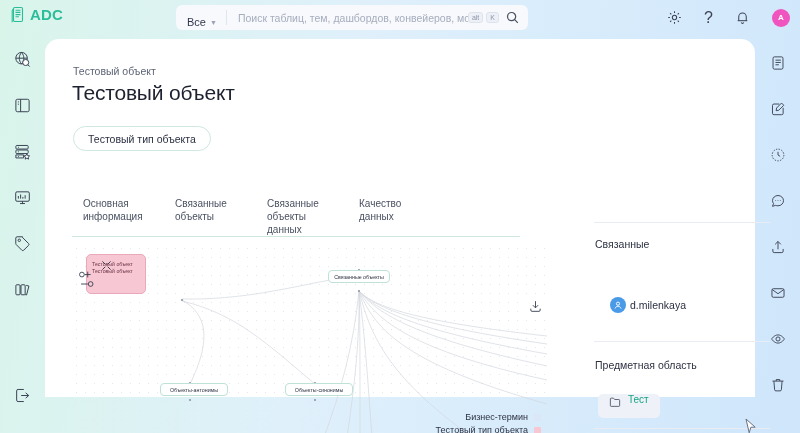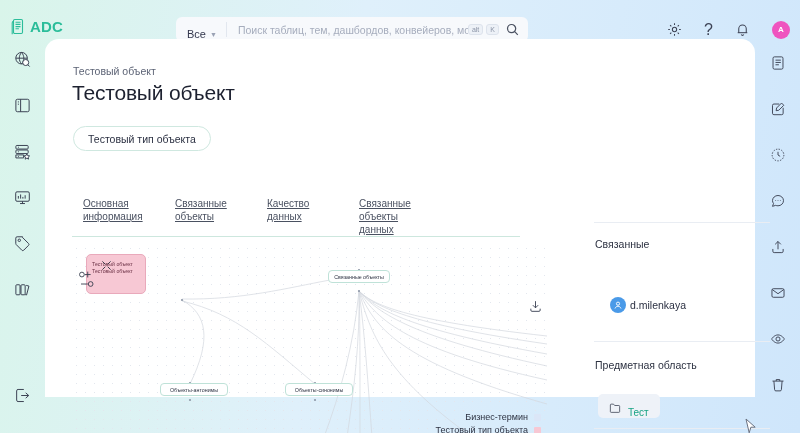--- a/index.html
+++ b/index.html
@@ -12,21 +12,21 @@
   }
   .app {
     position: relative;
     width: 800px; height: 433px;
     background: linear-gradient(100deg,#d9f5ea 0%,#dff0fb 42%,#cfe6fb 100%);
     overflow: hidden;
   }
 
   
   .header {
-    position: absolute; top: 12px; left: 0;
+    position: absolute; top: 0; left: 0;
     width: 800px; height: 29px;
     display: flex; align-items: center;
   }
   .logo {
     display: flex; align-items: center; gap: 2px;
     margin-left: 11px; color: #28b894;
   }
   .logo-text { font-size: 15px; font-weight: 700; letter-spacing: .2px; color: #2bbd9a; }
   .logo-glyph { width: 17px; height: 18px; }
 
@@ -114,21 +114,20 @@
     position: absolute; left: 27px; top: 150px;
     width: 448px; height: 48px;
     display: flex; align-items: flex-start;
     border-bottom: 1px solid #cde7de;
   }
   .tab {
     font-size: 10px; line-height: 13px; color: #4a5161;
     padding: 8px 11px 0 11px;
     height: 48px;
     max-width: 92px;
-    text-decoration: underline;
   }
   .tab.active {
     color: #17a383; font-weight: 700;
     background: #d6f2ea;
     border-radius: 6px 6px 0 0;
     box-shadow: inset 0 -2px 0 #17a383;
   }
 
   
   .graph {
@@ -206,21 +205,21 @@
   }
   .owner-avatar {
     width: 16px; height: 16px; border-radius: 50%;
     background: #4a9ae8; display: flex; align-items: center; justify-content: center;
   }
   .owner-name { font-size: 10.5px; color: #2b3042; }
   .domain-chip {
     position: absolute; left: 48px; top: 355px;
     height: 24px; padding: 0 11px;
     background: #eef2f8; border-radius: 5px;
-    display: flex; align-items: flex-end; gap: 7px;
+    display: flex; align-items: flex-start; gap: 7px;
   }
   .domain-chip-text { font-size: 10px; color: #17a383; }
 
   .cursor { position: absolute; left: 745px; top: 418px; }
 </style>
 </head>
 <body>
 
 <div class="app">
 
@@ -415,22 +414,22 @@
 
     <div class="breadcrumb">Тестовый объект</div>
     <div class="page-title">Тестовый объект</div>
     <div class="type-chip">
       <span>Тестовый тип объекта</span>
     </div>
 
     <div class="tabs">
       <div class="tab">Основная информация</div>
       <div class="tab">Связанные объекты</div>
+      <div class="tab">Связанные объекты данных</div>
       <div class="tab">Качество данных</div>
-      <div class="tab">Связанные объекты данных</div>
     </div>
 
     <div class="graph">
       <div class="graph-dots"></div>
 
       <svg width="475" height="193" style="position:absolute;inset:0">
         <g fill="none" stroke="#d3d7de" stroke-width="0.7">
           <path d="M110 55 C 170 56, 215 44, 258 36"></path>
           <path d="M110 56 C 135 70, 140 95, 118 140"></path>
           <path d="M110 57 C 165 70, 195 100, 243 140"></path>

